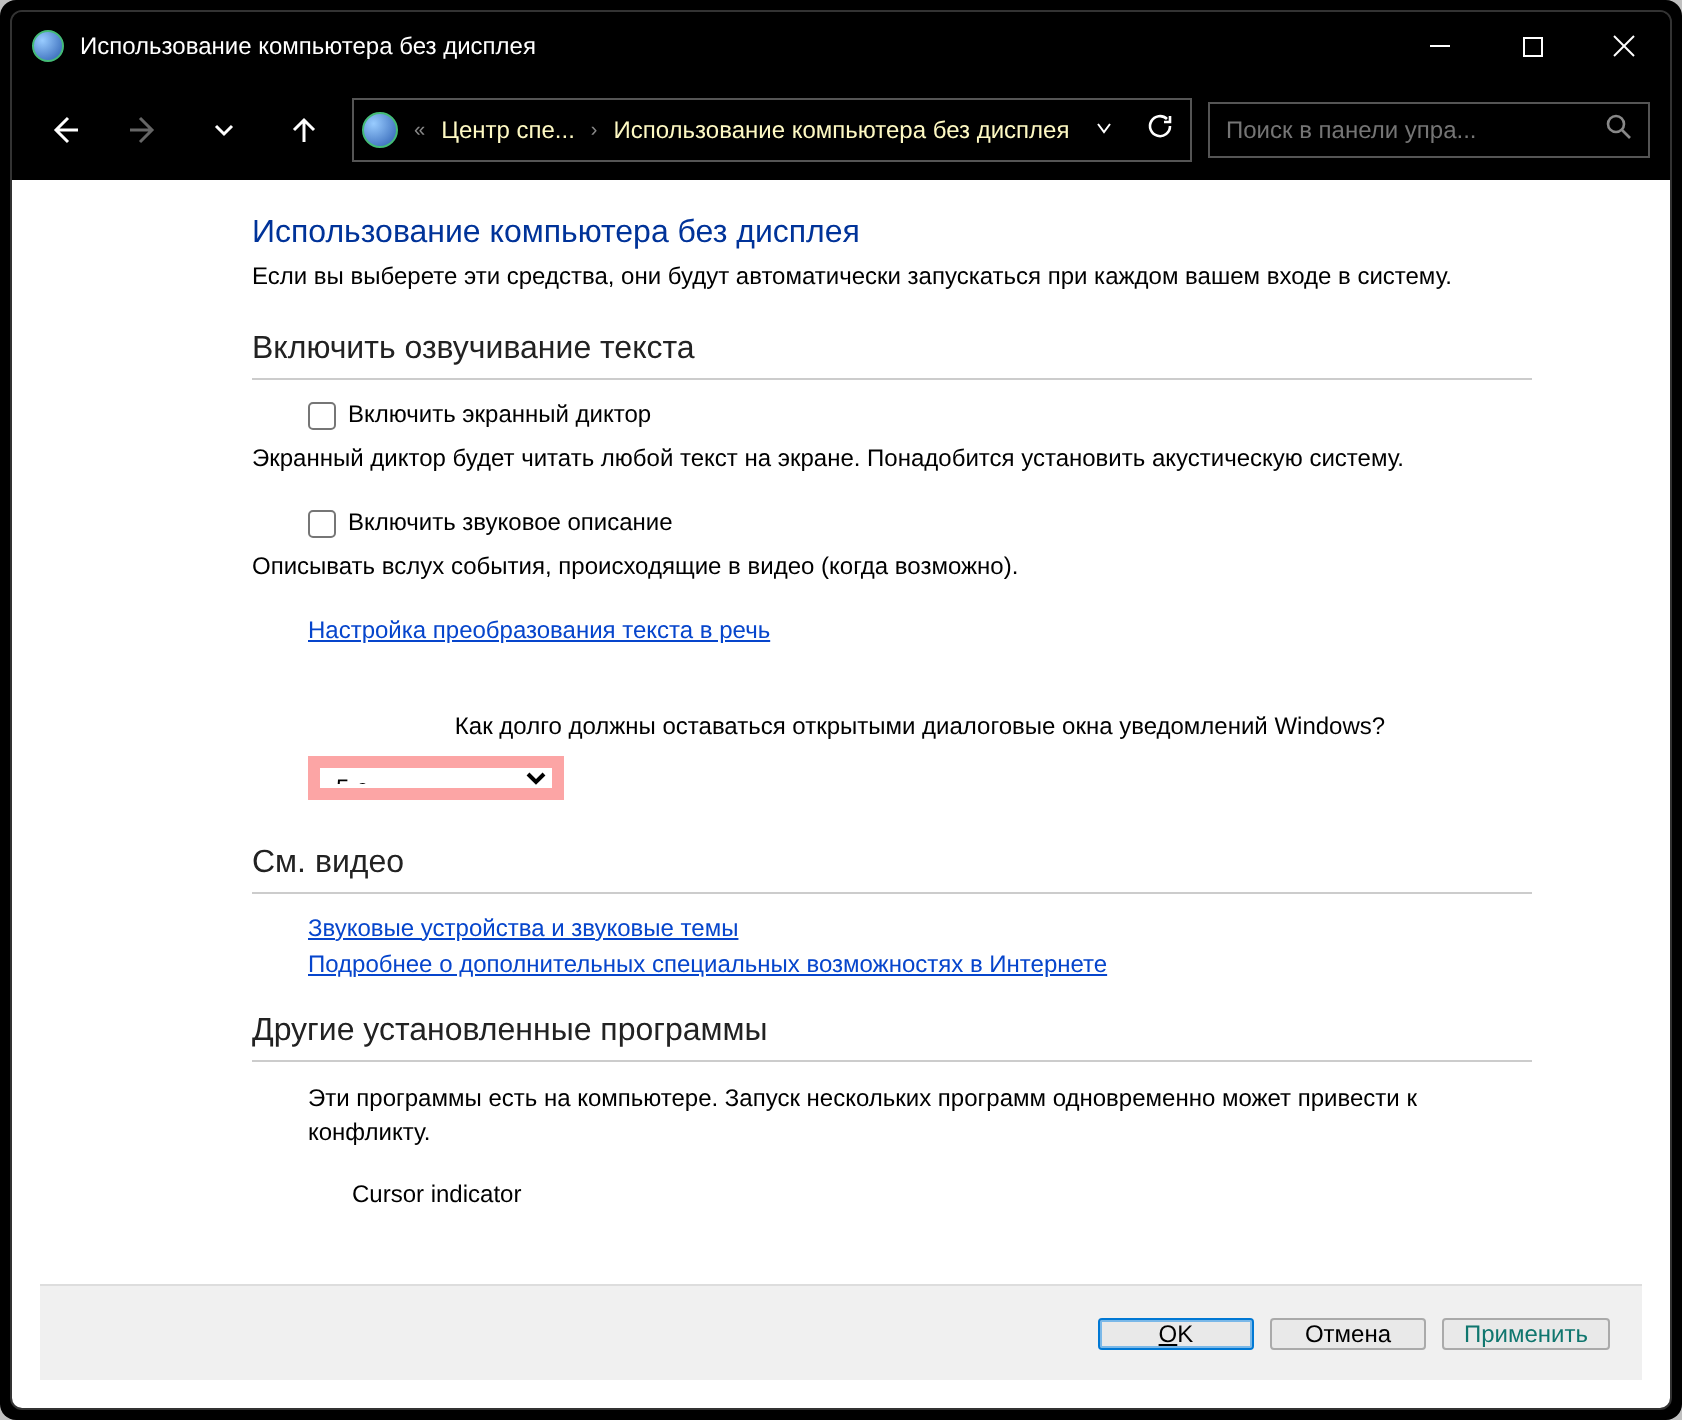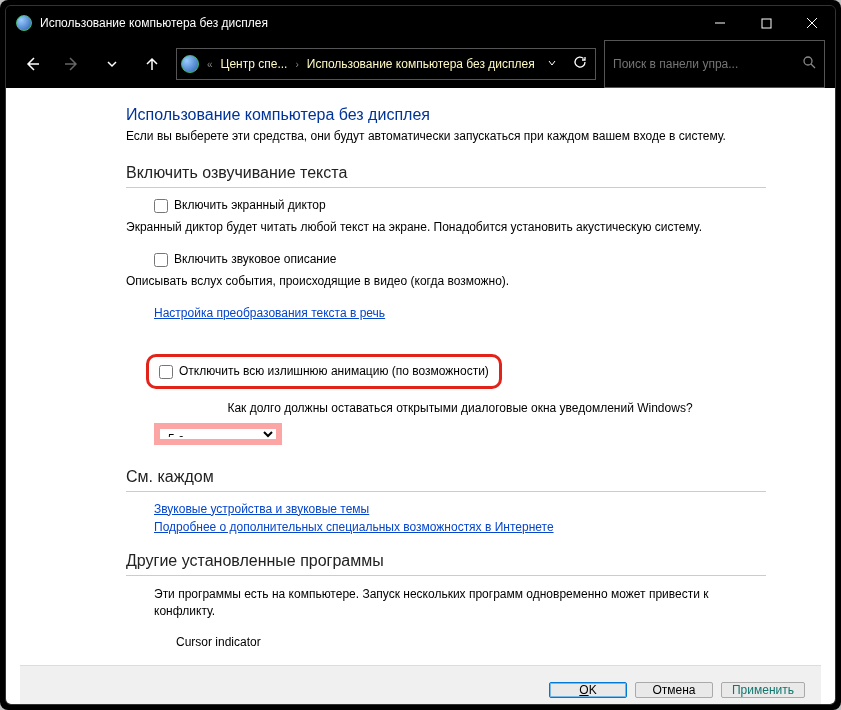--- a/index.html
+++ b/index.html
@@ -16,21 +16,21 @@
 .toolbar { height:50px; background:#000; display:flex; align-items:center; padding:0 10px; gap:8px; }
 .navbtn { width:32px; height:32px; display:grid; place-items:center; color:#fff; }
 .navbtn svg { stroke:#fff; fill:none; stroke-width:1.5; }
 .arrow-disabled svg { stroke:#666; }
 .addrbar { flex:1; height:32px; border:1px solid #555; display:flex; align-items:center; padding:0 4px; gap:4px; max-width:420px; }
 .addrbar .aicon { width:18px; height:18px; border-radius:50%; background:radial-gradient(circle at 30% 30%,#9cf,#2a5db0); border:1px solid #4b7; flex-shrink:0; }
 .addrbar .chev { color:#888; font-size:10px; padding:0 4px; }
 .addrbar .crumb { color:#fef9c3; font-size:12px; white-space:nowrap; }
 .addrbar .spacer { flex:1; }
 .addrbar .refresh { color:#fff; padding:0 8px; }
-.searchbox { flex:1; height:48px; border:1px solid #555; display:flex; align-items:center; padding:0 8px; }
+.searchbox { flex:1; height:28px; border:1px solid #555; display:flex; align-items:center; padding:0 8px; }
 .searchbox input { flex:1; background:transparent; border:0; color:#888; font-size:12px; outline:none; }
 .searchbox .sicon { color:#888; }
 
 .content-frame { flex:1; background:#fff; margin:0; padding:14px; display:flex; flex-direction:column; }
 .content-inner { flex:1; border:0; overflow:auto; background:#fff; padding:0 8px; }
 .page { margin-left:98px; max-width:640px; color:#000; font-size:12px; padding-top:4px; }
 h1.page-title { color:#003399; font-size:16px; font-weight:400; margin-bottom:4px; }
 .intro { color:#000; margin-bottom:20px; line-height:1.35; }
 .section-h { color:#222; font-size:16px; padding-bottom:5px; border-bottom:1px solid #ccc; margin-bottom:10px; }
 .cb-row { display:flex; align-items:flex-start; margin-left:28px; margin-bottom:6px; gap:6px; }
@@ -138,34 +138,28 @@
     <div class="desc">Экранный диктор будет читать любой текст на экране. Понадобится установить акустическую систему.</div>
     <label class="cb-row">
       <input type="checkbox" style="">
       <span>Включить звуковое описание</span>
     </label>
     <div class="desc">Описывать вслух события, происходящие в видео (когда возможно).</div>
     <a href="#" class="link">Настройка преобразования текста в речь</a>
   </div>
 
   <div class="section-block">
-    <div class="highlight-box">
-      <label class="cb-row">
-        <input type="checkbox" style="">
-        <span>Отключить всю излишнюю анимацию (по возможности)</span>
-      </label>
-    </div>
     <div class="question">Как долго должны оставаться открытыми диалоговые окна уведомлений Windows?</div>
     <select class="combo">
       <option>5 c</option>
     </select>
   </div>
 
   <div class="section-block" style="margin-top:22px;">
-    <div class="section-h">См. каждом</div>
+    <div class="section-h">См. видео</div>
     <div class="small-links">
       <a href="#" class="link" style="margin-bottom:4px;">Звуковые устройства и звуковые темы</a>
       <a href="#" class="link">Подробнее о дополнительных специальных возможностях в Интернете</a>
     </div>
   </div>
 
   <div class="section-block">
     <div class="section-h">Другие установленные программы</div>
     <div class="desc" style="margin-left:28px;">Эти программы есть на компьютере. Запуск нескольких программ одновременно может привести к конфликту.</div>
     <div style="margin-left:50px;">Cursor indicator</div>

